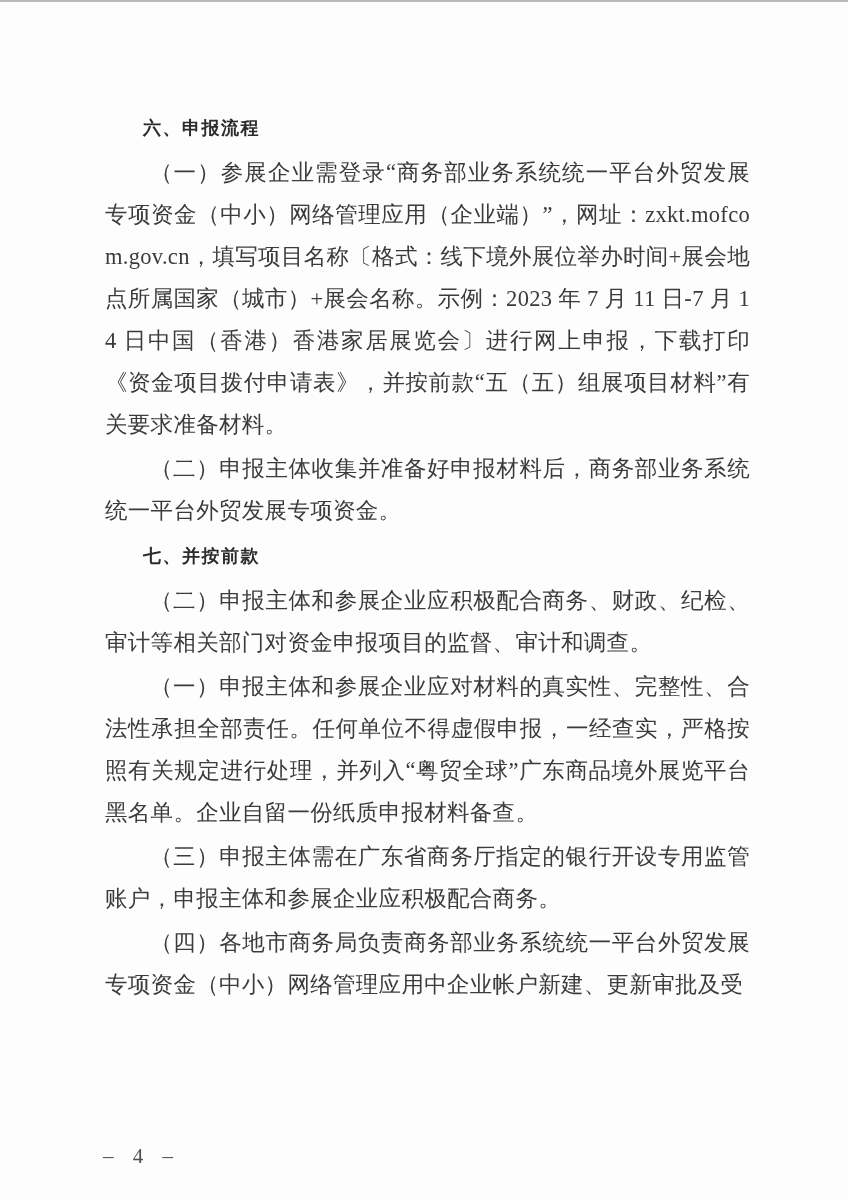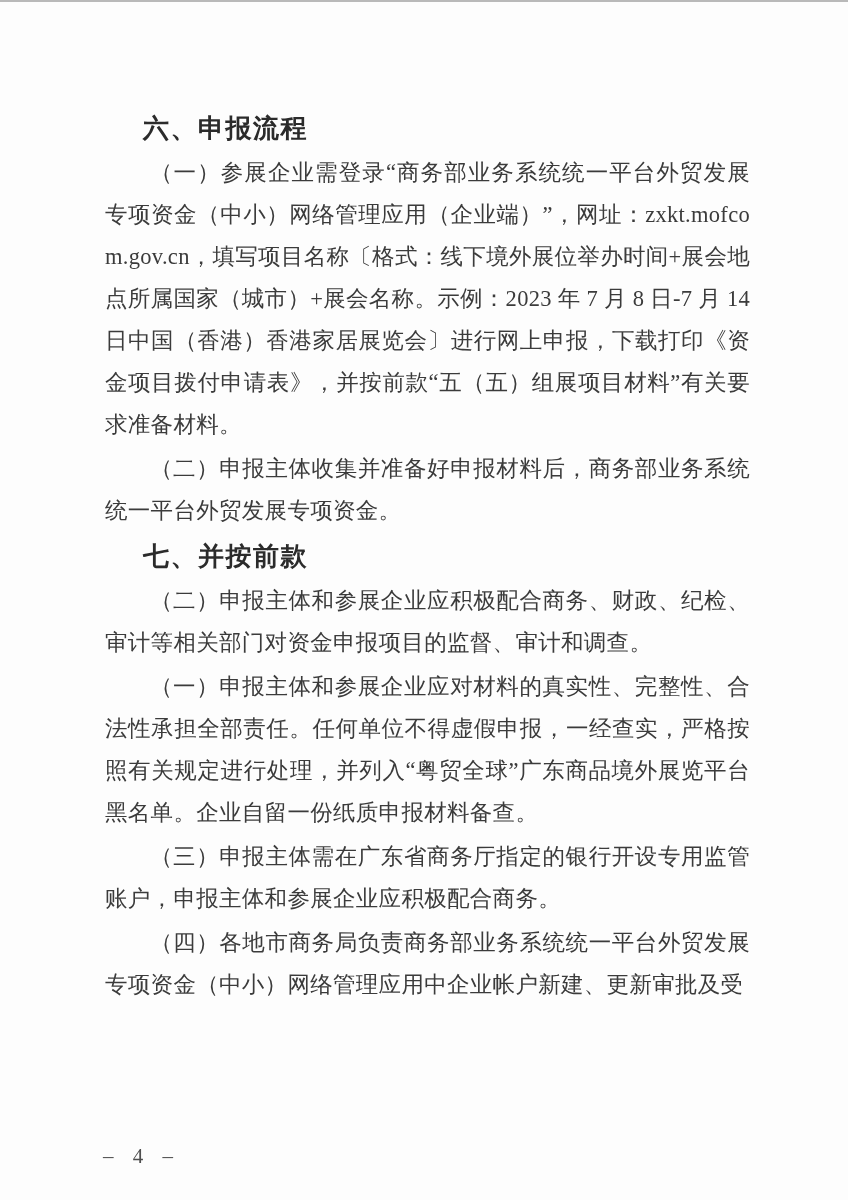--- a/index.html
+++ b/index.html
@@ -32,21 +32,21 @@
     text-align: justify;
     text-indent: 2em;
     letter-spacing: 0.3px;
     word-break: break-all;
   }
   .para.no-indent {
     text-indent: 0;
   }
   .section-heading {
     margin: 3px 0 3px 0;
-    font-size: 26px;
+    font-size: 18px;
     line-height: 42px;
     font-weight: bold;
     font-family: "Liberation Sans", "DejaVu Sans", sans-serif;
     color: #2b2b2b;
     text-indent: 38px;
     letter-spacing: 1.5px;
   }
   .page-number {
     position: absolute;
     left: 103px;
@@ -56,21 +56,21 @@
     color: #4f4f4f;
     font-family: "Liberation Serif", "DejaVu Serif", serif;
   }
 </style>
 </head>
 <body>
 
 <div class="scan-page">
   <div class="doc-content">
     <h2 class="section-heading">六、申报流程</h2>
-    <p class="para">（一）参展企业需登录“商务部业务系统统一平台外贸发展专项资金（中小）网络管理应用（企业端）”，网址：zxkt.mofcom.gov.cn，填写项目名称〔格式：线下境外展位举办时间+展会地点所属国家（城市）+展会名称。示例：2023 年 7 月 8 日-7 月 14 日中国（香港）香港家居展览会〕进行网上申报，下载打印《资金项目拨付申请表》，并按前款“五（五）组展项目材料”有关要求准备材料。</p>
+    <p class="para">（一）参展企业需登录“商务部业务系统统一平台外贸发展专项资金（中小）网络管理应用（企业端）”，网址：zxkt.mofcom.gov.cn，填写项目名称〔格式：线下境外展位举办时间+展会地点所属国家（城市）+展会名称。示例：2023 年 7 月 11 日-7 月 14 日中国（香港）香港家居展览会〕进行网上申报，下载打印《资金项目拨付申请表》，并按前款“五（五）组展项目材料”有关要求准备材料。</p>
     <p class="para">（二）申报主体收集并准备好申报材料后，商务部业务系统统一平台外贸发展专项资金。</p>
     <h2 class="section-heading">七、并按前款</h2>
     <p class="para">（二）申报主体和参展企业应积极配合商务、财政、纪检、审计等相关部门对资金申报项目的监督、审计和调查。</p>
     <p class="para">（一）申报主体和参展企业应对材料的真实性、完整性、合法性承担全部责任。任何单位不得虚假申报，一经查实，严格按照有关规定进行处理，并列入“粤贸全球”广东商品境外展览平台黑名单。企业自留一份纸质申报材料备查。</p>
     <p class="para">（三）申报主体需在广东省商务厅指定的银行开设专用监管账户，申报主体和参展企业应积极配合商务。</p>
     <p class="para">（四）各地市商务局负责商务部业务系统统一平台外贸发展专项资金（中小）网络管理应用中企业帐户新建、更新审批及受</p>
   </div>
 
   <div class="page-number">– 4 –</div>
 </div>

